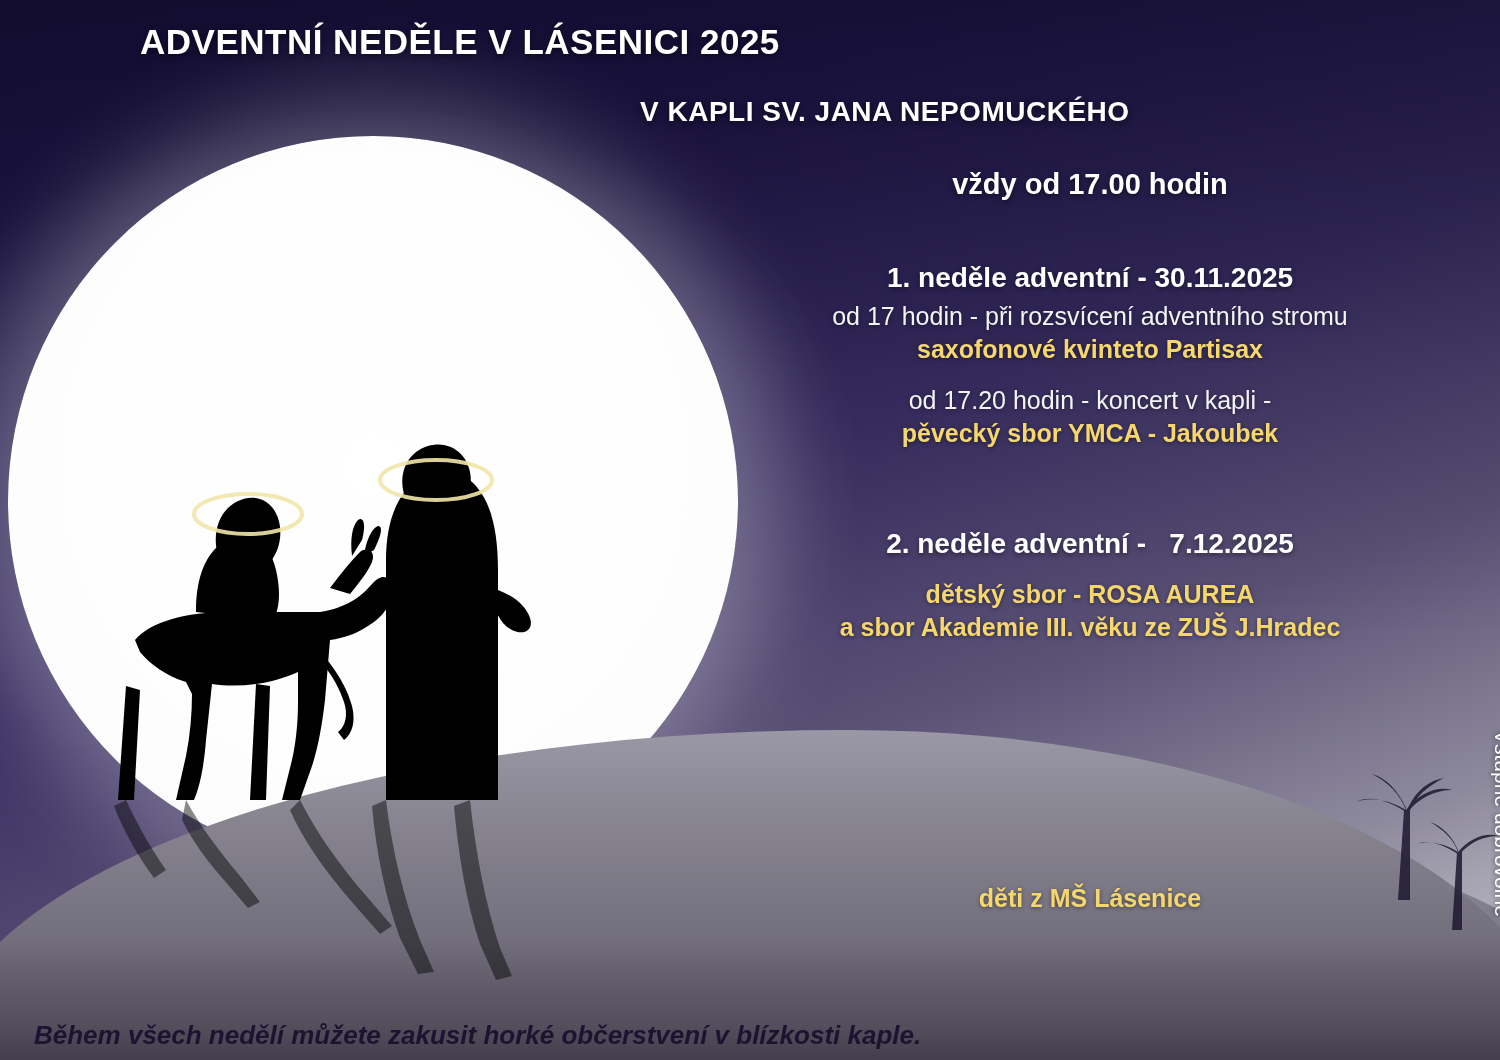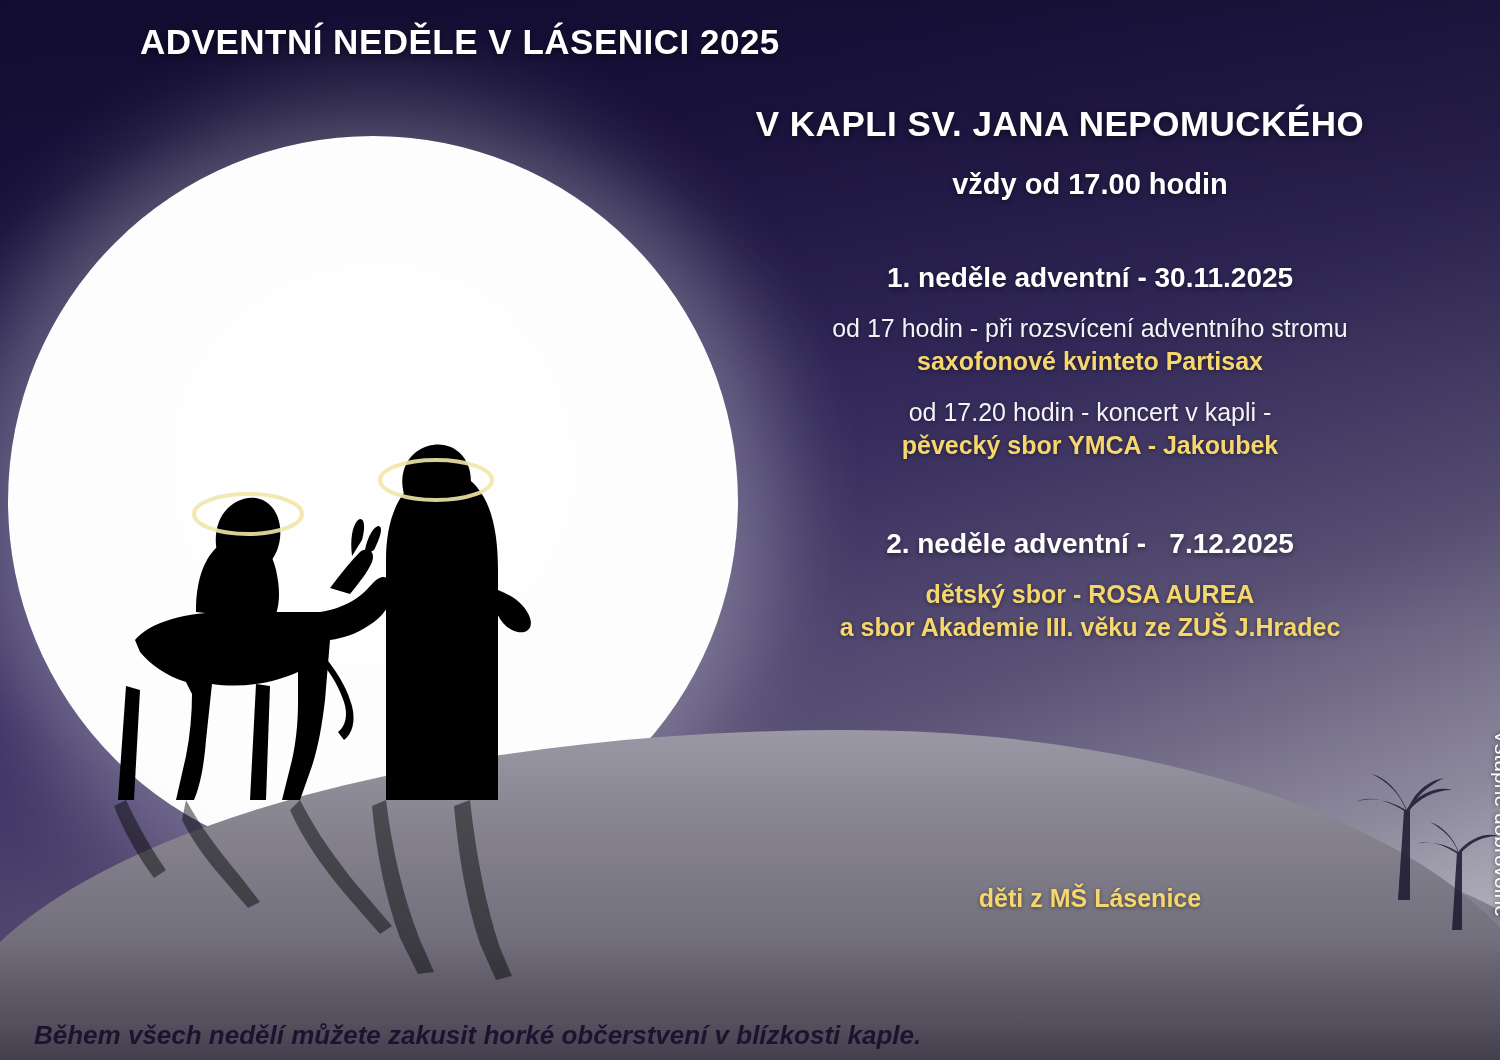--- a/index.html
+++ b/index.html
@@ -78,24 +78,23 @@
     text-align: left;
     font-size: 35px;
     font-weight: bold;
     letter-spacing: 0.5px;
     color: #ffffff;
     text-shadow: 0 2px 6px rgba(0,0,0,0.55);
   }
   .title2 {
     position: absolute;
     left: 640px;
-    top: 104px;
+    top: 96px;
     width: 840px;
-    text-align: center;
-    font-size: 35px;
+    font-size: 28px;
     font-weight: bold;
     letter-spacing: 0.5px;
     color: #ffffff;
     text-shadow: 0 2px 6px rgba(0,0,0,0.55);
   }
   .subtitle {
     position: absolute;
     left: 700px;
     top: 168px;
     width: 780px;
@@ -114,21 +113,21 @@
   .blk-head {
     font-size: 28px;
     font-weight: bold;
     color: #ffffff;
     text-shadow: 0 2px 5px rgba(0,0,0,0.45);
     white-space: pre;
   }
   .blk-line {
     font-size: 25px;
     color: #f4f3f7;
-    margin-top: 20px;
+    margin-top: 8px;
     text-shadow: 0 1px 4px rgba(0,0,0,0.4);
   }
   .blk-hl {
     font-size: 25px;
     font-weight: bold;
     color: #f5d76e;
     margin-top: 4px;
     text-shadow: 0 1px 4px rgba(0,0,0,0.45);
   }
   .b1 { top: 262px; }

